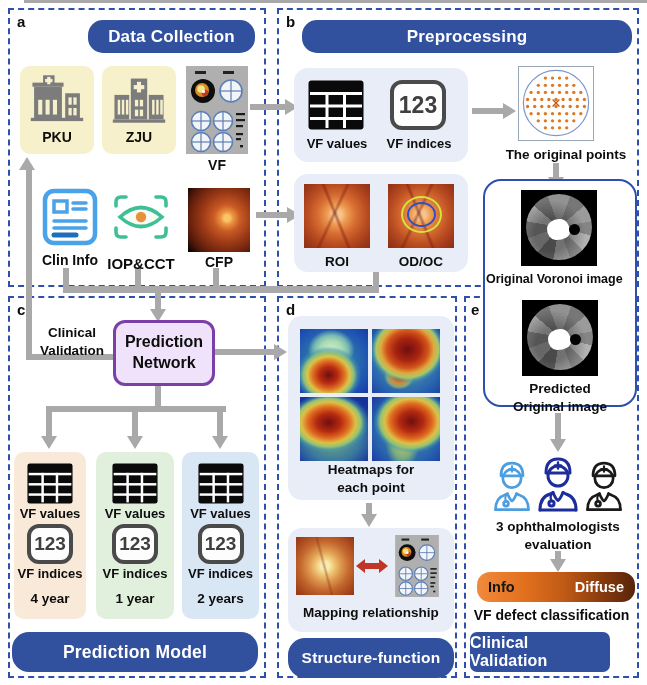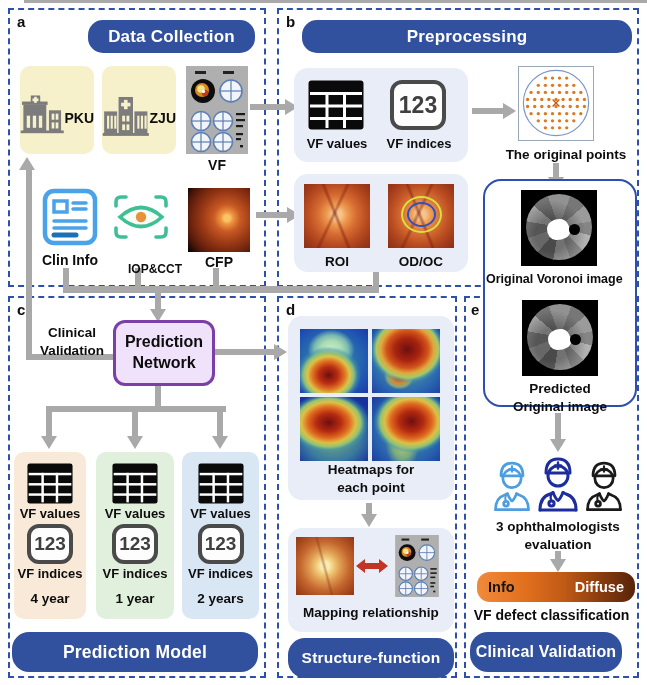--- a/index.html
+++ b/index.html
@@ -12,21 +12,21 @@
   .topline { position:absolute; left:24px; top:0; width:623px; height:3px; background:#a9a9a9; }
   
   .panel { position:absolute; border:2px dashed #2E4FAE; z-index:1; background:transparent; }
   .ptag { position:absolute; z-index:20; font-weight:bold; font-size:15px; }
   
   .banner { position:absolute; z-index:12; background:#31509D; color:#fff; font-weight:bold;
             display:flex; align-items:center; justify-content:center; border-radius:15px; letter-spacing:.2px; }
   .softbox { position:absolute; z-index:8; background:#E8EDF8; border-radius:14px; }
   .cap { position:absolute; z-index:14; font-weight:bold; text-align:center; line-height:1.3; color:#0d0d0d; white-space:nowrap; }
   .tile { position:absolute; z-index:10; background:#F6F0CB; border-radius:10px;
-          display:flex; align-items:center; justify-content:flex-start; padding-top:9px; }
+          display:flex; flex-direction:column; align-items:center; justify-content:flex-start; padding-top:9px; }
   .tile .tlabel { font-weight:bold; font-size:14px; margin-top:6px; }
   
   .sh, .sv { position:absolute; background:#A9A9A9; z-index:6; }
   .sh { height:6px; } .sv { width:6px; }
   .head { position:absolute; width:0; height:0; z-index:6; }
   .head.r { border-top:8px solid transparent; border-bottom:8px solid transparent; border-left:13px solid #A9A9A9; }
   .head.d { border-left:8px solid transparent; border-right:8px solid transparent; border-top:13px solid #A9A9A9; }
   .head.u { border-left:8px solid transparent; border-right:8px solid transparent; border-bottom:13px solid #A9A9A9; }
   
   .icon123 { position:relative; border:4px solid #4a4a4a; border-radius:12px; background:#fdfdfd; color:#3f3f3f;
@@ -284,21 +284,21 @@
   <svg style="position:absolute; left:112px; top:192px; z-index:10;" width="58" height="50" viewBox="0 0 58 48">
     <g fill="none" stroke="#3FBF95" stroke-width="3.6" stroke-linecap="round">
       <path d="M4,13 V9 Q4,4 9,4 H14"></path>
         <path d="M44,4 H49 Q54,4 54,9 V13"></path>
       <path d="M4,35 V39 Q4,44 9,44 H14"></path>
         <path d="M54,35 V39 Q54,44 49,44 H44"></path>
       <path d="M8,24 Q29,5 50,24 Q29,43 8,24 Z" fill="#F7FCF6"></path>
     </g>
     <circle cx="29" cy="24" r="5.2" fill="#E8903A"></circle>
   </svg>
-  <div class="cap" style="left:100px; top:262px; width:82px; font-size:12px;text-align:right;">IOP&amp;CCT</div>
+  <div class="cap" style="left:100px; top:254px; width:82px; font-size:15px;">IOP&amp;CCT</div>
 
   <div class="cfp" style="left:188px; top:188px; width:62px; height:64px;"></div>
   <div class="cap" style="left:188px; top:253px; width:62px; font-size:14px;">CFP</div>
 
   <div class="banner" style="left:302px; top:20px; width:330px; height:33px; font-size:17px;">Preprocessing</div>
 
   <div class="softbox" style="left:294px; top:68px; width:174px; height:94px;"></div>
   <svg style="position:absolute; left:308px; top:80px; z-index:10;" width="56" height="50">
       <use href="#tablegrid"></use>
     </svg>
@@ -471,14 +471,14 @@
     <div>3 ophthalmologists</div>
     <div>evaluation</div>
   </div>
 
   <div class="scalebar" style="left:477px; top:572px; width:158px; height:30px;">
     <span style="color:#151515;">Info</span>
     <span style="color:#ffffff;">Diffuse</span>
   </div>
   <div class="cap" style="left:464px; top:606px; width:175px; font-size:14px;">VF defect classification</div>
 
-  <div class="banner" style="left:470px; top:632px; width:152px; height:40px; font-size:16px; border-radius:18px;">Clinical Validation</div>
+  <div class="banner" style="left:470px; top:632px; width:140px; height:40px; font-size:16px; border-radius:7px;">Clinical Validation</div>
 </div>
 
 </body></html>

